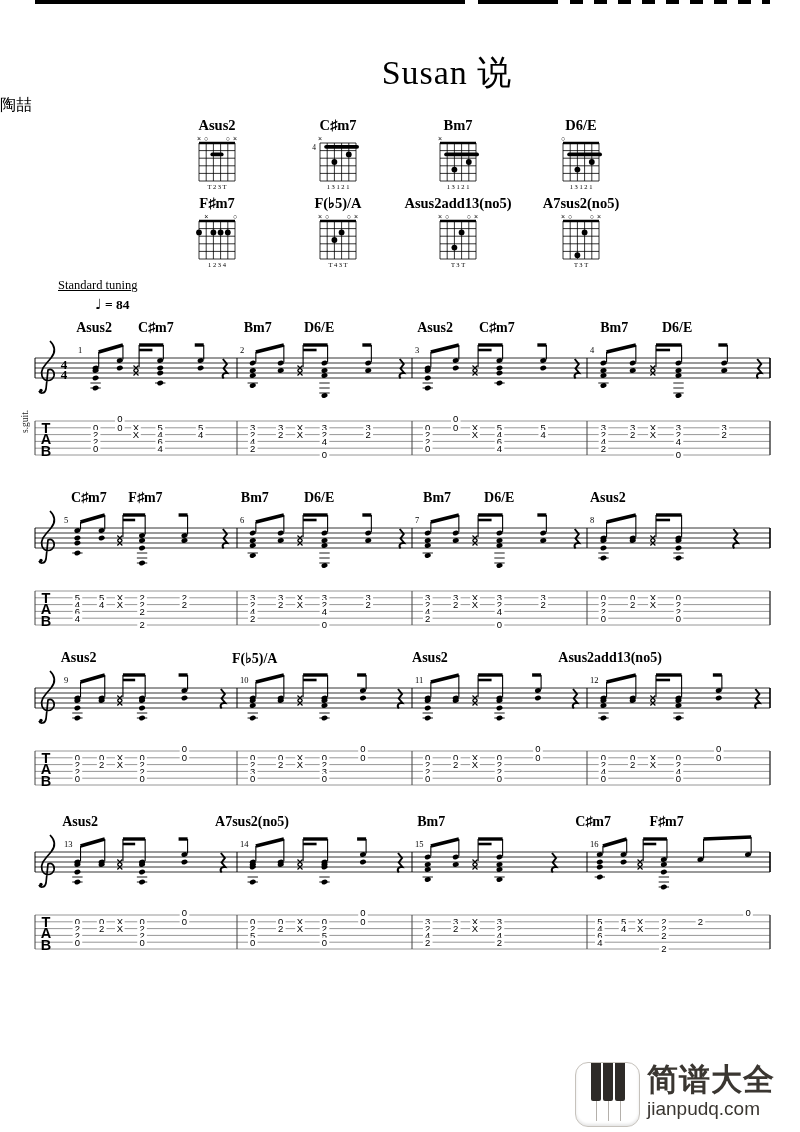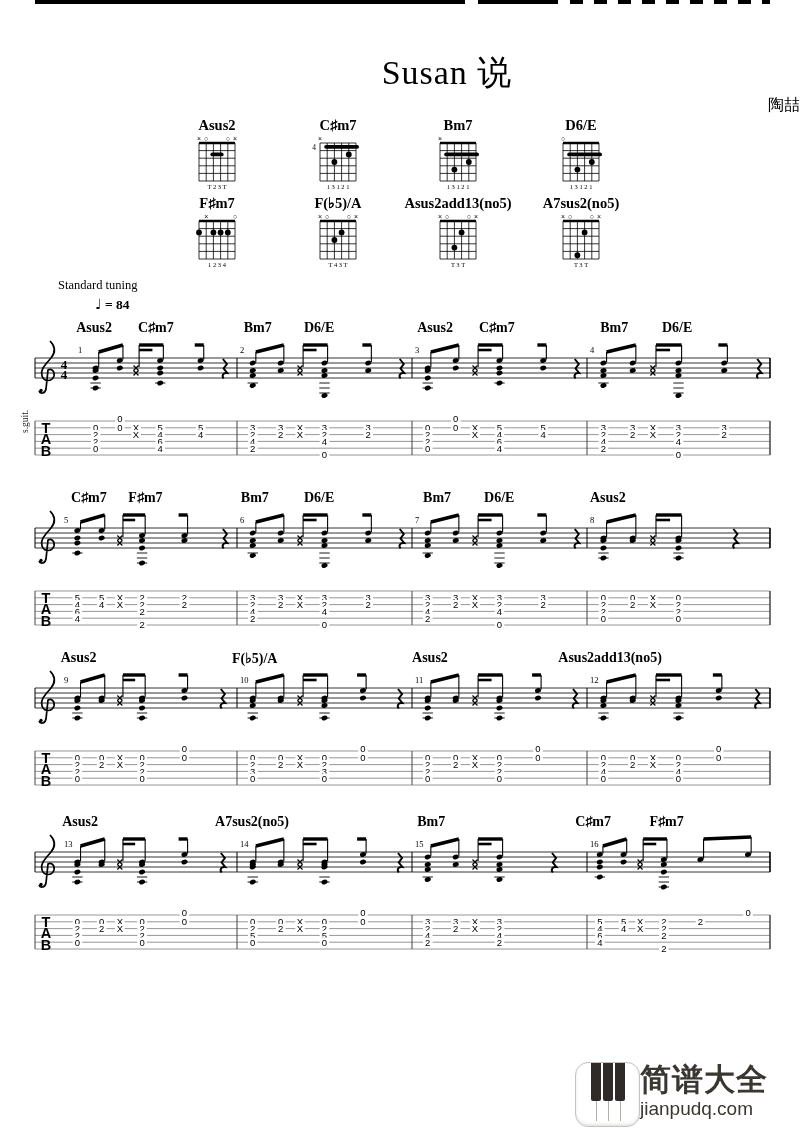--- a/index.html
+++ b/index.html
@@ -3,35 +3,35 @@
 <meta charset="utf-8">
 <style>
   html,body{margin:0;padding:0;background:#fff;}
   .page{position:relative;width:800px;height:1132px;background:#fff;overflow:hidden;
         font-family:"Liberation Serif",serif;color:#000;}
   .tf{position:absolute;top:0;height:4px;background:#000;}
   #tf1{left:35px;width:430px;}
   #tf2{left:478px;width:80px;}
   #tf3{left:570px;width:200px;background:repeating-linear-gradient(90deg,#000 0 13px,#fff 13px 24px);}
   .title{position:absolute;top:50px;left:0;width:100%;text-align:center;font-size:34px;font-weight:normal;margin:0;letter-spacing:1px;padding-left:47px;}
-  .artist{position:absolute;top:95px;left:0;width:100%;text-align:right;font-size:16px;font-family:Liberation Serif, serif;}
+  .artist{position:absolute;top:95px;left:0;width:100%;text-align:left;font-size:16px;font-family:Liberation Serif, serif;}
   .chord{position:absolute;width:120px;text-align:center;}
   .cname{font-weight:bold;font-size:14.5px;height:16px;line-height:16px;}
-  .tuning{position:absolute;left:58px;top:278px;font-size:12.5px;}
+  .tuning{position:absolute;left:58px;top:278px;font-size:12.5px;text-decoration:underline;}
   .tempo{position:absolute;left:95px;top:296px;font-size:13.5px;font-weight:bold;}
   .tempo .glyph{font-family:"DejaVu Sans",sans-serif;font-size:14px;}
   .sguit{position:absolute;left:20px;top:433px;transform:rotate(-90deg);transform-origin:0 0;font-size:9.5px;color:#222;}
   .chordlab{position:absolute;font-weight:bold;font-size:14px;white-space:nowrap;}
   #systems,#chords{position:absolute;left:0;top:0;width:800px;height:1132px;padding-left:15px;}
   .watermark{position:absolute;left:575px;top:1062px;display:flex;align-items:flex-start;}
   .wm-icon{width:63px;height:63px;border:1px solid #c6c2bc;border-radius:13px;background:#fff;position:relative;
            box-shadow:inset 0 -2px 3px rgba(0,0,0,.10);overflow:hidden;flex:0 0 auto;}
   .bk{position:absolute;top:0;width:10px;height:38px;background:#2e2b28;border-radius:0 0 2px 2px;}
   .wl{position:absolute;top:38px;bottom:5px;width:1px;background:#b4b0ab;}
-  .wm-text{font-family:"Liberation Sans",sans-serif;color:#3a3631;}
+  .wm-text{margin-left:7px;font-family:"Liberation Sans",sans-serif;color:#3a3631;}
   .wm-name{font-size:31px;font-weight:bold;line-height:36px;letter-spacing:1px;white-space:nowrap;}
   .wm-url{font-size:19px;font-weight:normal;line-height:22px;white-space:nowrap;}
   svg{display:block;}
 </style>
 </head>
 <body>
 
 <div class="page">
   <div class="tf" id="tf1"></div>
   <div class="tf" id="tf2"></div>

